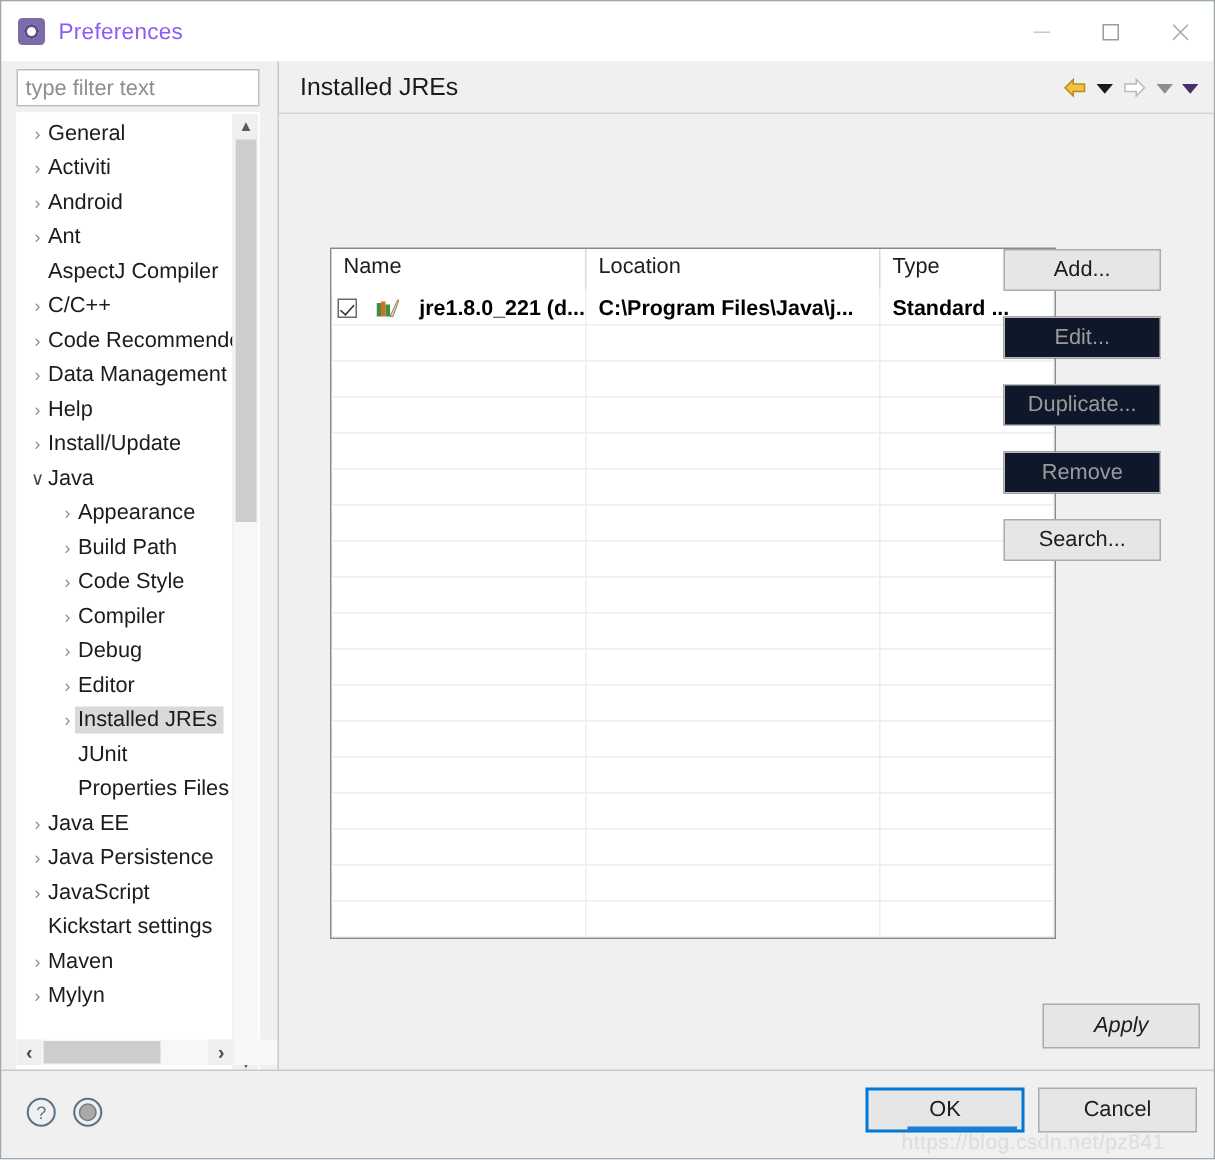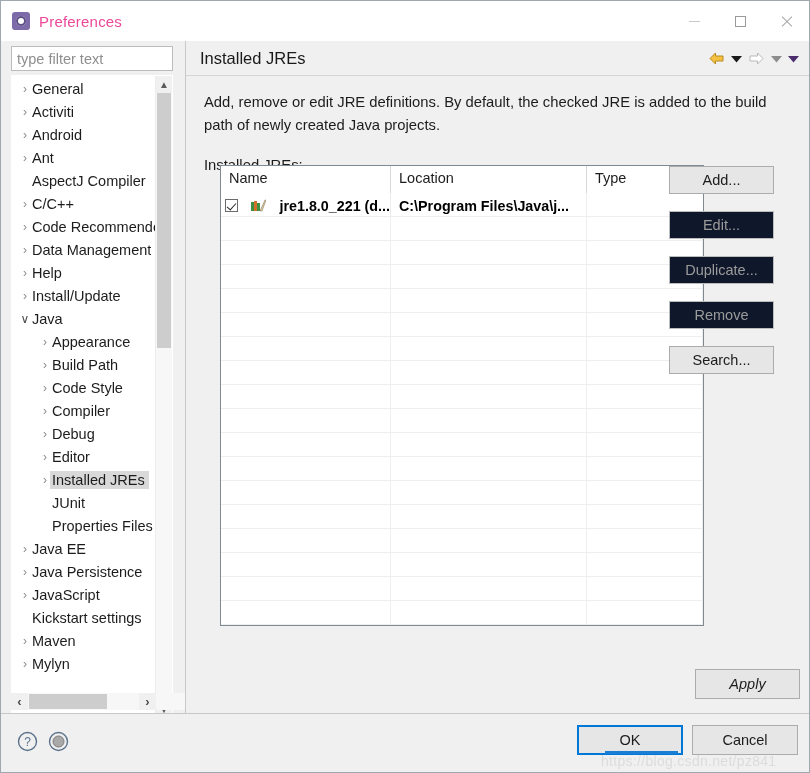--- a/index.html
+++ b/index.html
@@ -30,21 +30,21 @@
   .app-icon .gearbg {
     position: absolute; inset: 0;
     background: #7c6ba8; border-radius: 3px;
   }
   .app-icon .gearhole {
     position: absolute; left: 4px; top: 4px; width: 10px; height: 10px;
     border-radius: 50%; background: #ffffff;
     box-shadow: inset 0 0 0 2px #5d4f86;
   }
   .title-text {
-    font-size: 15px; color: #ec4899; letter-spacing: 0.2px;
+    font-size: 15px; color: #8b5cf6; letter-spacing: 0.2px;
   }
   .wincontrols {
     position: absolute; right: 0; top: 0; height: 40px;
     display: flex; align-items: stretch;
   }
   .wc {
     width: 46px; display: flex; align-items: center; justify-content: center;
     color: #9a9a9a;
   }
   .wc .min { width: 11px; height: 1px; background: #c8c8c8; display:block; }
@@ -425,24 +425,20 @@
             </svg>
         </span>
         <span>
           <svg width="11" height="8" viewBox="0 0 11 8">
               <path d="M0 1 L11 1 L5.5 7.5 Z" fill="#4b2d6e"></path>
             </svg>
         </span>
       </div>
     </div>
 
-    <div class="page-body">
-      <div class="descr">Add, remove or edit JRE definitions. By default, the checked JRE is added to the build path of newly created Java projects.</div>
-      <div class="listlabel">Installed JREs:</div>
-    </div>
   </div>
 
   <div class="tablebox">
     <div class="thead" id="thead">
         <div class="th c1">Name</div>
         <div class="th c2">Location</div>
         <div class="th c3">Type</div>
       </div>
     <div id="tbody">
         <div class="trow">
@@ -450,20 +446,21 @@
             <span class="cbx"></span>
             <span class="jreicon"><svg width="15" height="13" viewBox="0 0 15 13">
                 <rect x="0" y="3" width="3" height="9" fill="#3f8f3f"></rect>
                 <rect x="3" y="2" width="3" height="10" fill="#d2702a"></rect>
                 <rect x="6" y="4" width="3" height="8" fill="#3f8f3f"></rect>
                 <path d="M9 12 L14 1 L15 1 L11 12 Z" fill="#e0cfa8" stroke="#8a7a55" stroke-width="0.6"></path>
               </svg></span>
             <span>jre1.8.0_221 (d...</span>
           </div>
           <div class="td c2 bold">C:\Program Files\Java\j...</div>
+          <div class="td c3 bold">Standard ...</div>
         </div>
         <div class="trow">
           <div class="td c1"></div>
           <div class="td c2"></div>
           <div class="td c3"></div>
         </div>
         <div class="trow">
           <div class="td c1"></div>
           <div class="td c2"></div>
           <div class="td c3"></div>

